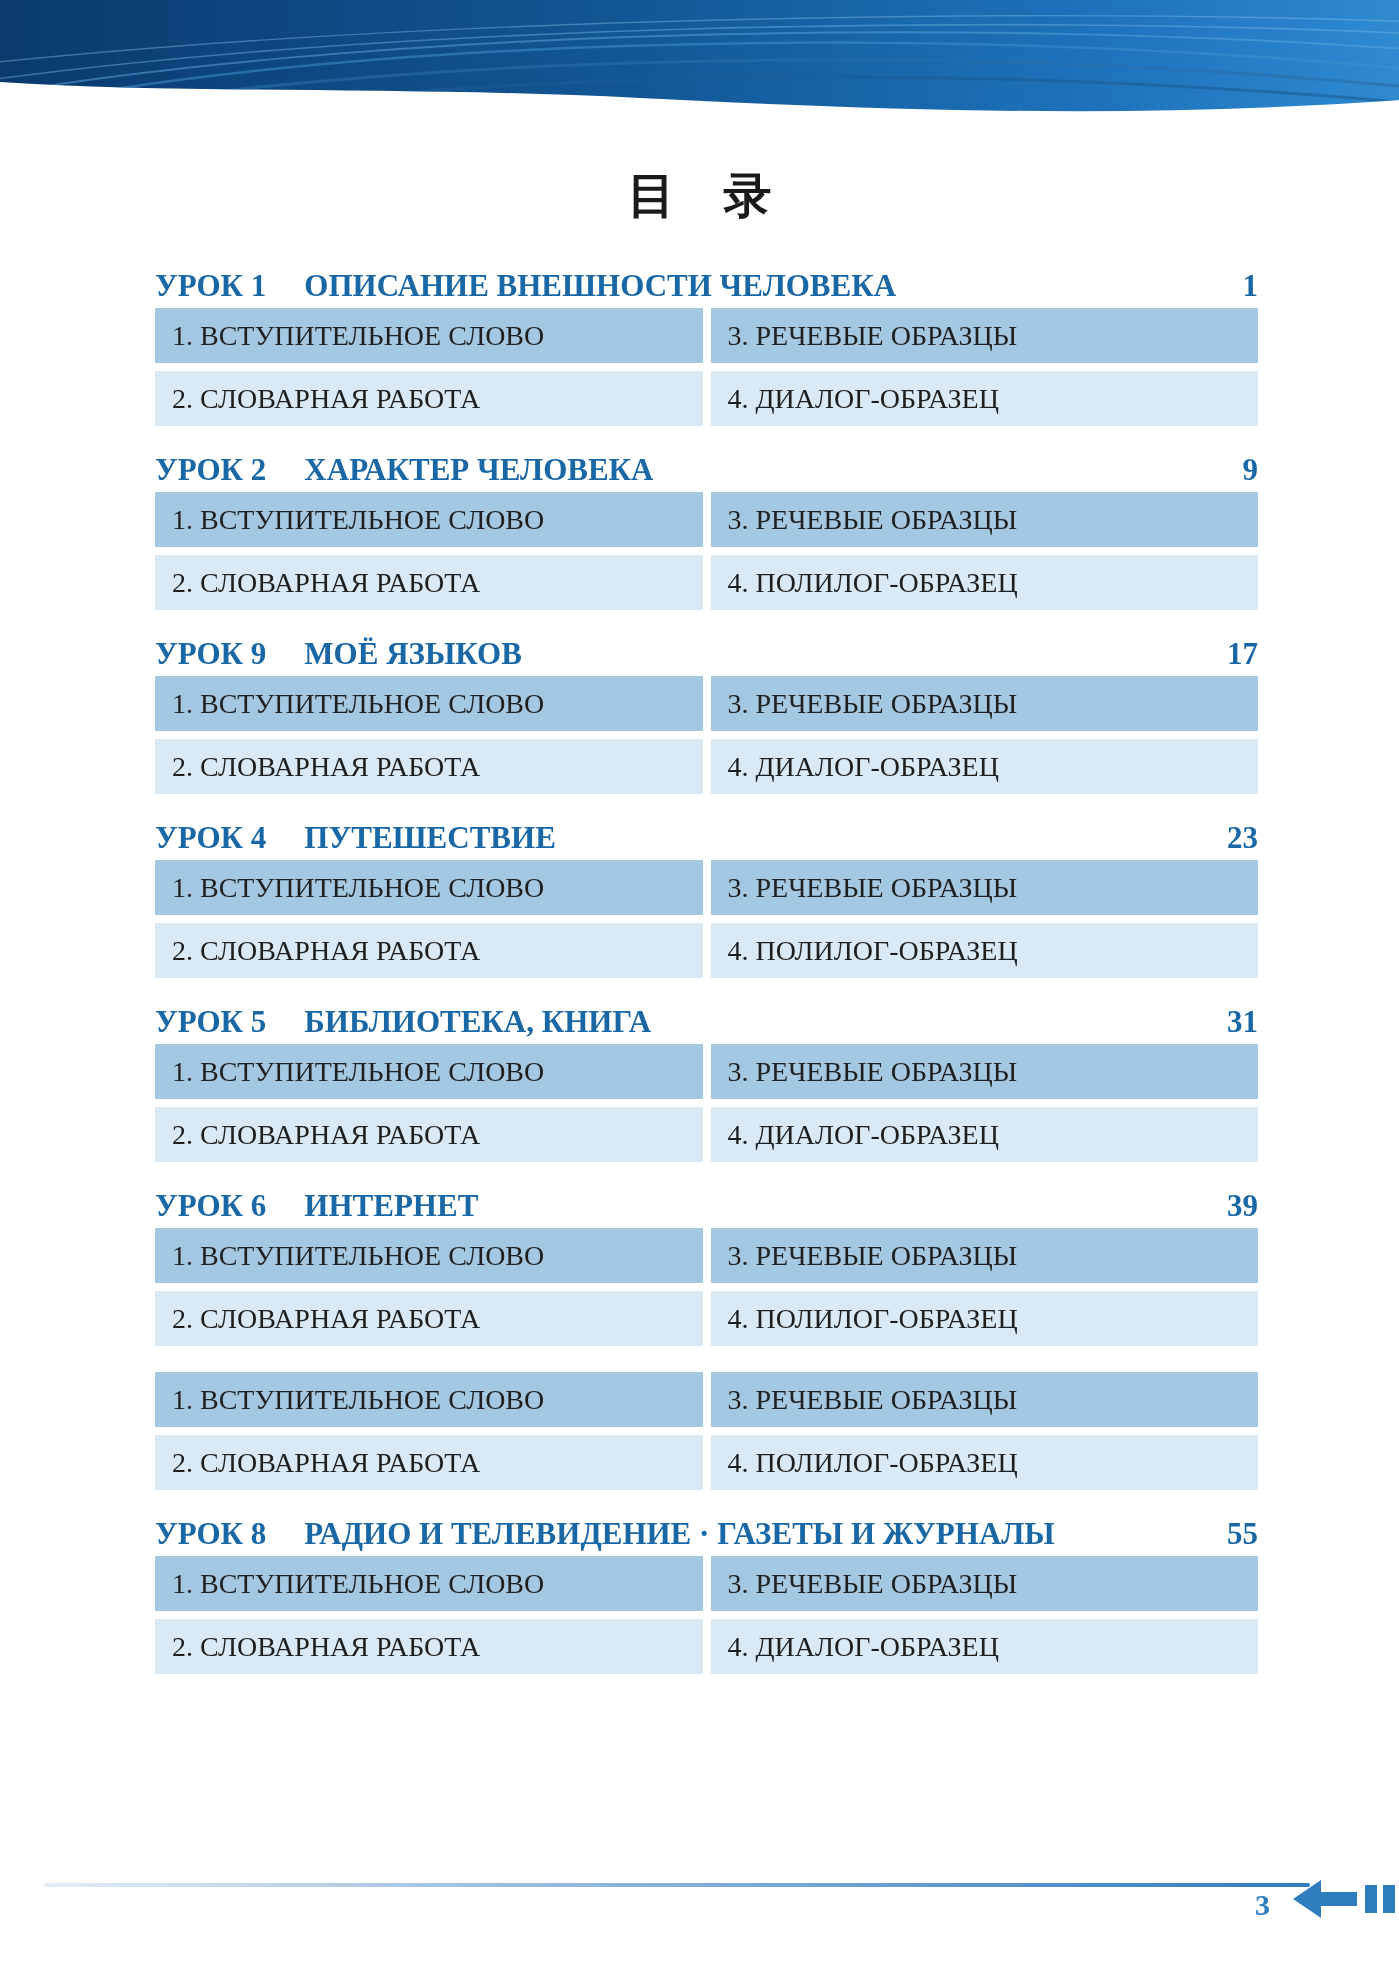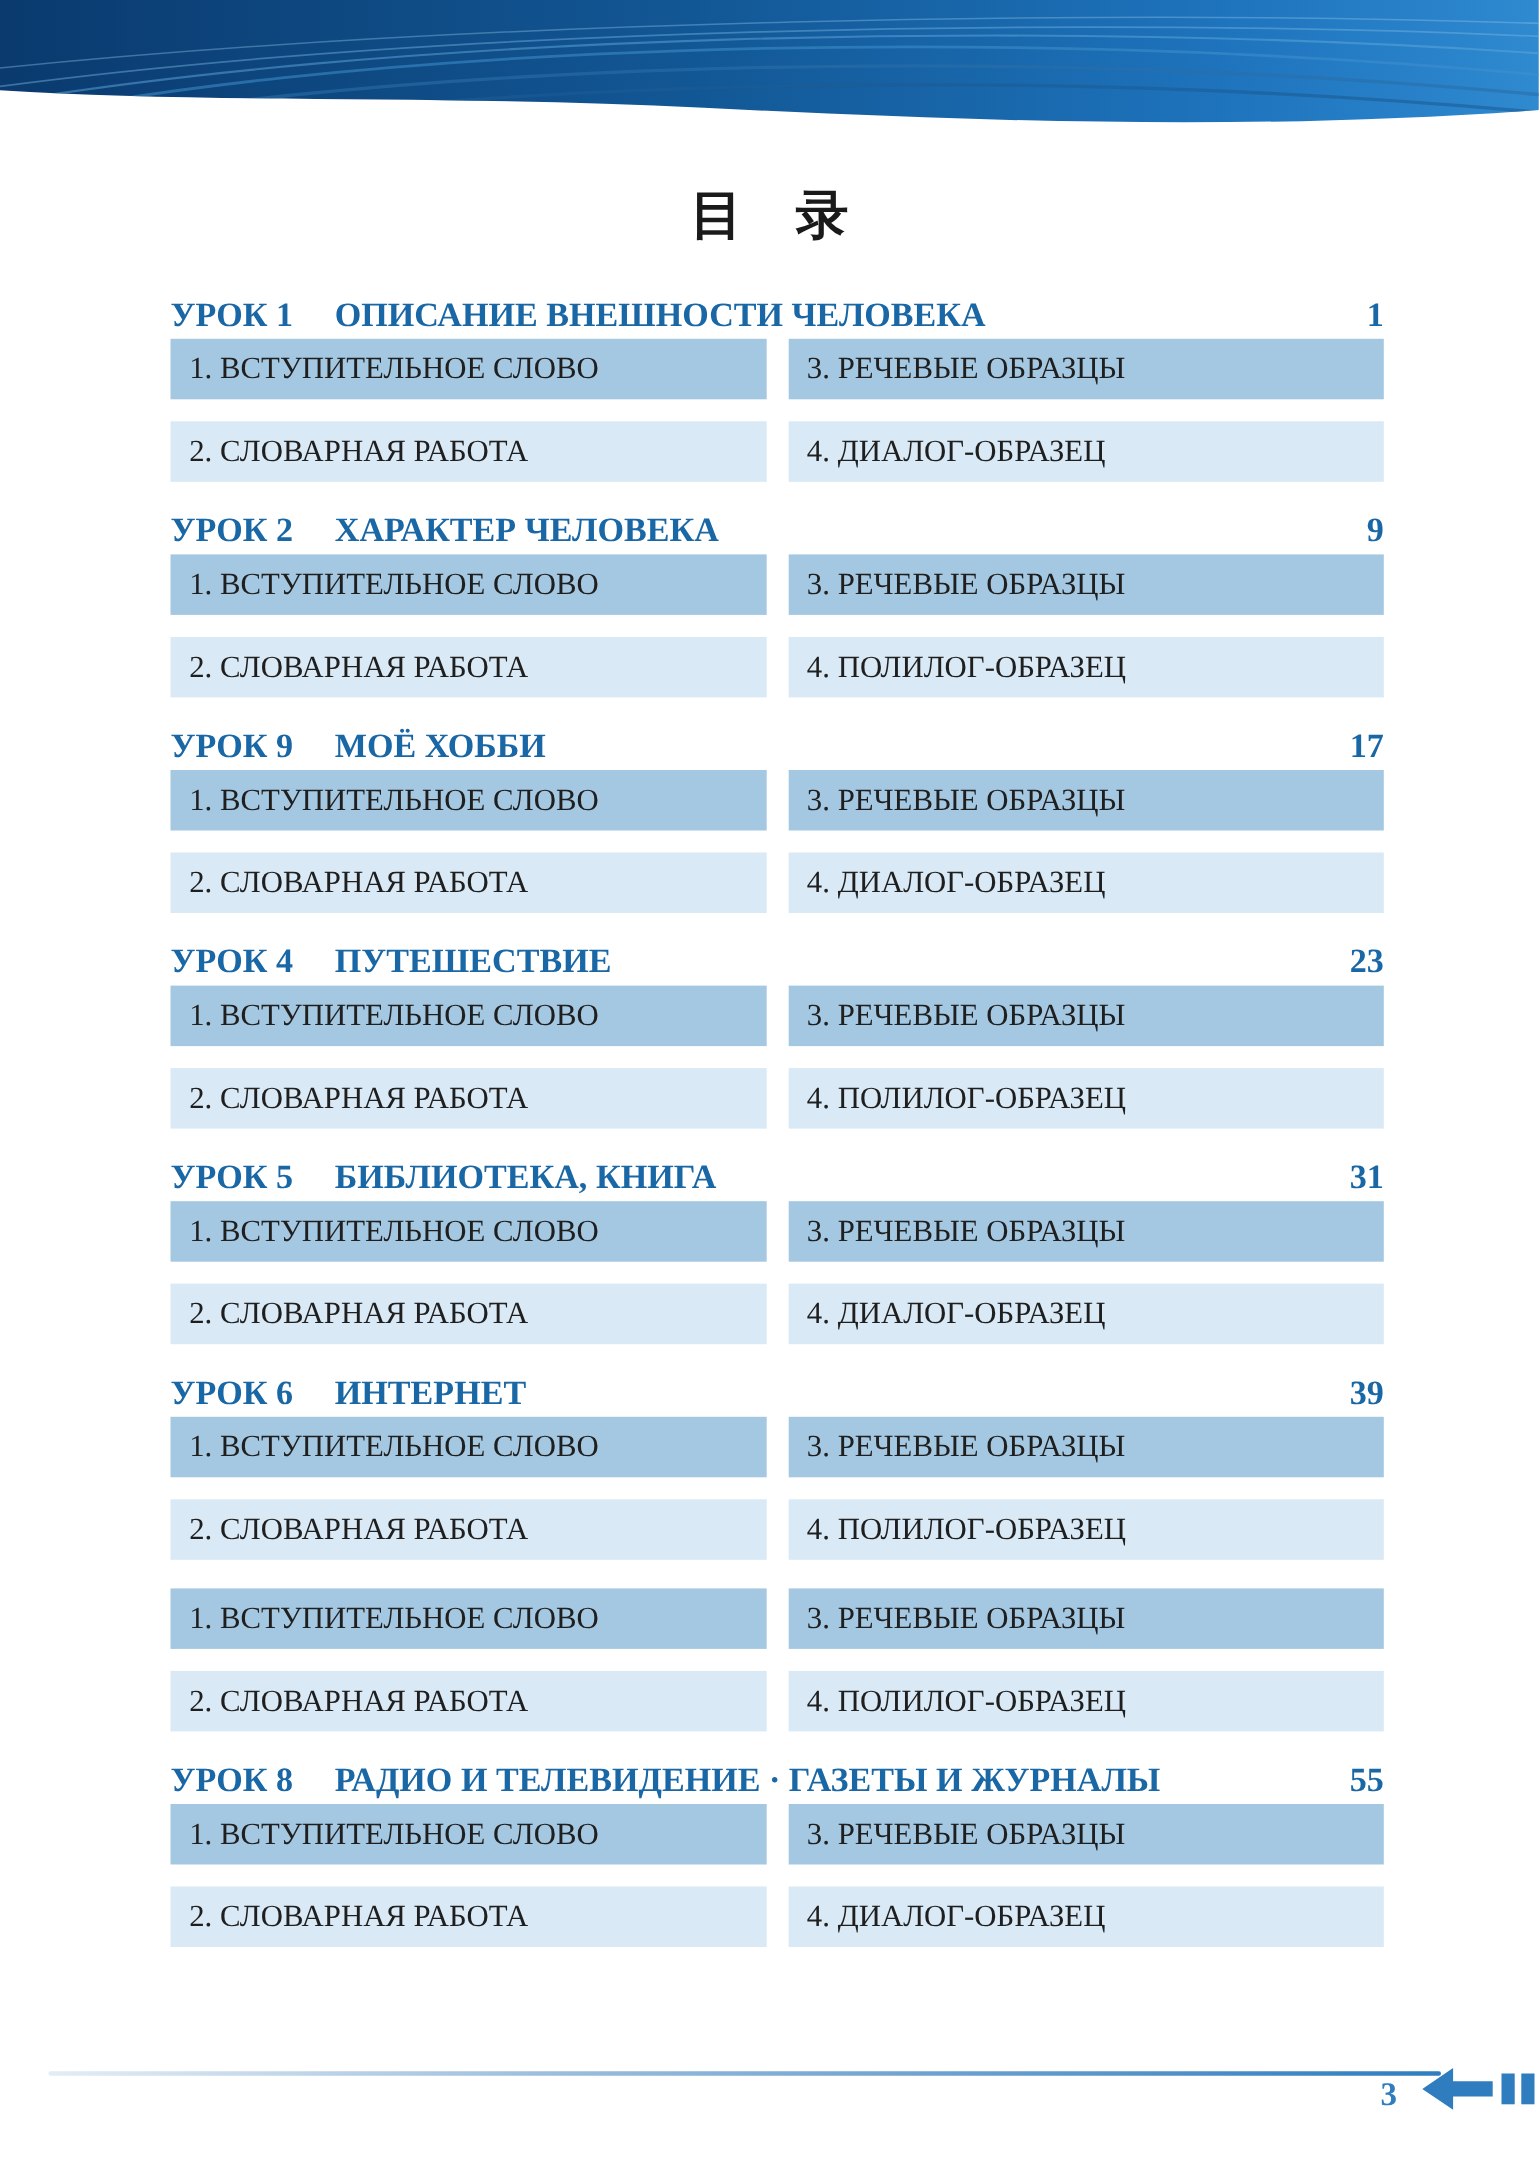--- a/index.html
+++ b/index.html
@@ -21,21 +21,21 @@
   .content { position:absolute; top:268px; left:155px; width:1103px; }
   .lesson { margin-bottom:26px; }
   .lesson-heading {
     display:flex; align-items:baseline;
     color:#1a67a6; font-weight:bold; font-size:31px;
     padding-bottom:4px; line-height:36px;
   }
   .lesson-label { margin-right:38px; white-space:nowrap; }
   .lesson-title { white-space:nowrap; }
   .lesson-page { margin-left:auto; }
-  .lesson-grid { display:grid; grid-template-columns:1fr 1fr; gap:20px; }
+  .lesson-grid { display:grid; grid-template-columns:1fr 1fr; gap:8px; }
   .cell {
     height:55px; display:flex; align-items:center;
     padding-left:17px; font-size:28px; color:#1f1f1f; white-space:nowrap;
   }
   .r1 { background:#a5c8e2; }
   .r2 { background:#d9e9f5;font-family:Liberation Serif, serif; }
   
   .footer-line {
     position:absolute; left:44px; top:1883px; width:1266px; height:4px;
     background:linear-gradient(90deg,#e3edf5 0%, #9dbfdd 35%, #2f7dbf 100%);
@@ -106,21 +106,21 @@
         <div class="cell r1">1. ВСТУПИТЕЛЬНОЕ СЛОВО</div>
         <div class="cell r1">3. РЕЧЕВЫЕ ОБРАЗЦЫ</div>
         <div class="cell r2">2. СЛОВАРНАЯ РАБОТА</div>
         <div class="cell r2">4. ПОЛИЛОГ-ОБРАЗЕЦ</div>
       </div>
     </section>
 
     <section class="lesson">
       <div class="lesson-heading">
         <span class="lesson-label">УРОК 9</span>
-        <span class="lesson-title">МОЁ ХОББИ</span>
+        <span class="lesson-title">МОЁ ЯЗЫКОВ</span>
         <span class="lesson-page">17</span>
       </div>
       <div class="lesson-grid">
         <div class="cell r1">1. ВСТУПИТЕЛЬНОЕ СЛОВО</div>
         <div class="cell r1">3. РЕЧЕВЫЕ ОБРАЗЦЫ</div>
         <div class="cell r2">2. СЛОВАРНАЯ РАБОТА</div>
         <div class="cell r2">4. ДИАЛОГ-ОБРАЗЕЦ</div>
       </div>
     </section>
 

